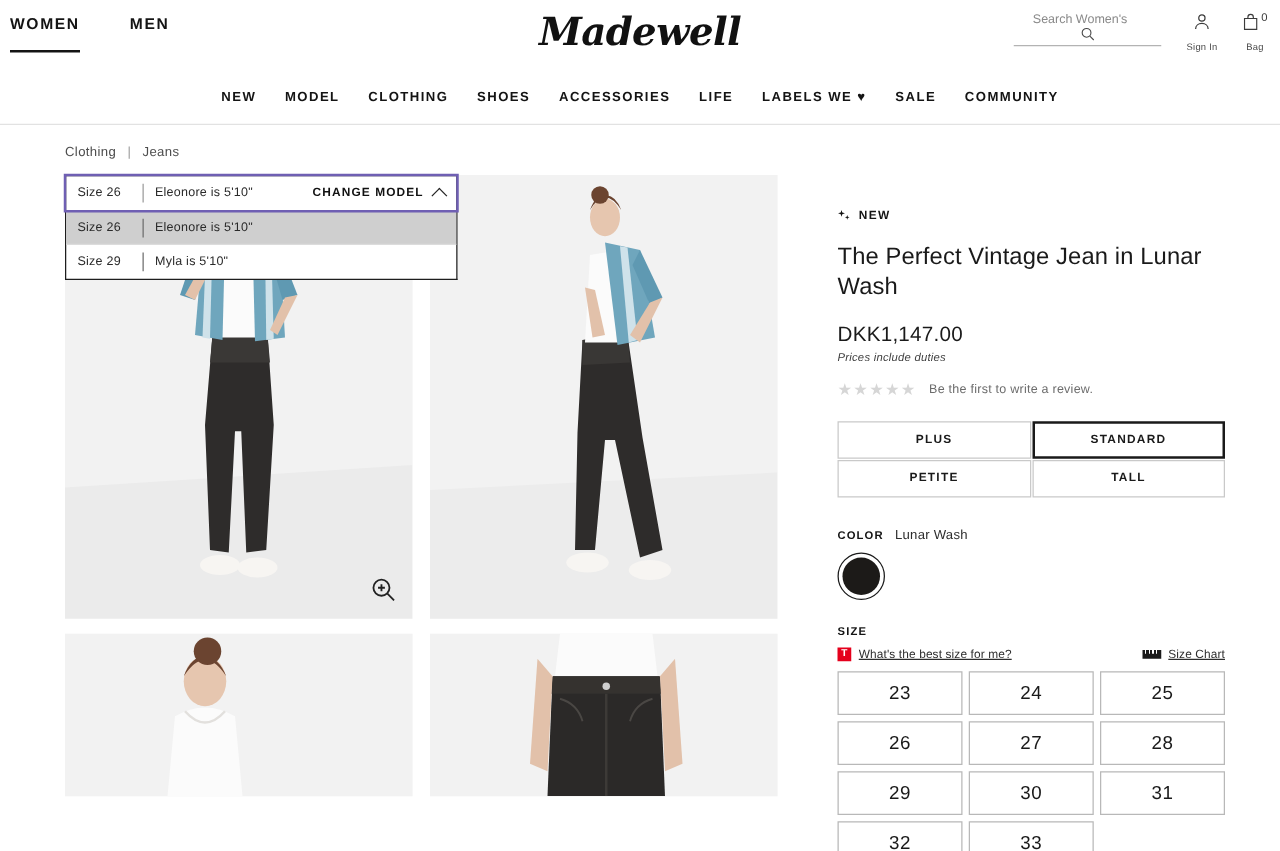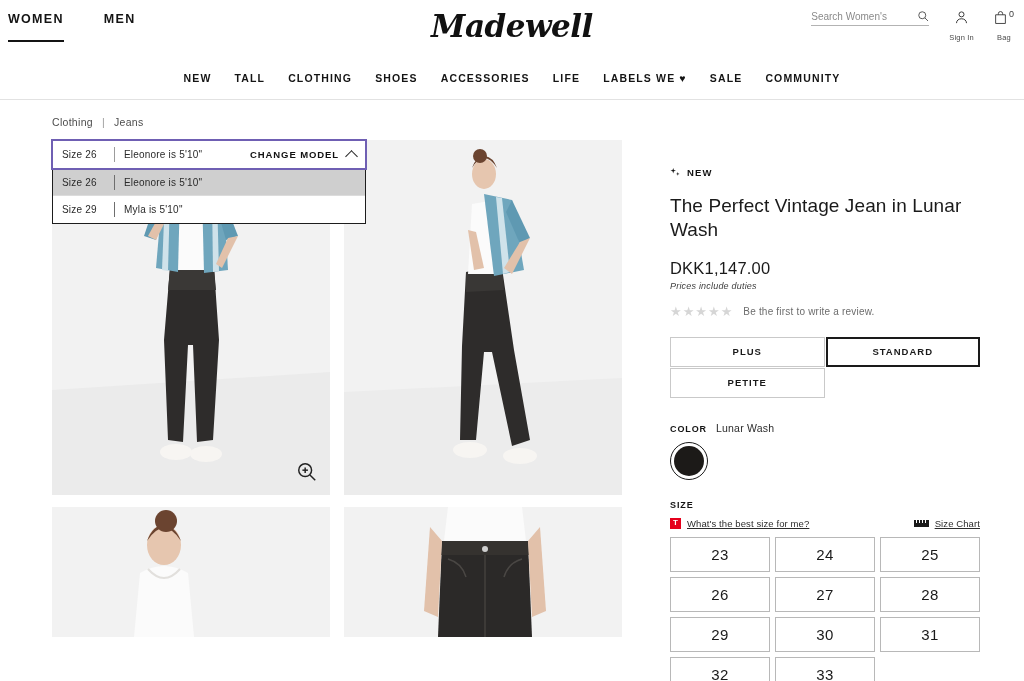--- a/index.html
+++ b/index.html
@@ -54,20 +54,21 @@
     align-items: flex-start;
     gap: 20px;
   }
   .search-wrap {
     display: flex;
     align-items: center;
     border-bottom: 1px solid #b3b3b3;
     width: 118px;
     padding-bottom: 3px;
     justify-content: space-between;
+    flex-direction: column;
   }
   .search-input {
     border: none;
     outline: none;
     font-family: "Liberation Sans", sans-serif;
     font-size: 10px;
     color: #6b6b6b;
     width: 88px;
     background: transparent;
   }
@@ -442,21 +443,21 @@
         <span class="bag-count">0</span>
       </span>
       <span class="lbl">Bag</span>
     </a>
 
   </div>
 </div>
 
 <nav class="main-nav">
   <a class="nav-item" href="#">NEW</a>
-  <a class="nav-item" href="#">TALL</a>
+  <a class="nav-item" href="#">MODEL</a>
   <a class="nav-item" href="#">CLOTHING</a>
   <a class="nav-item" href="#">SHOES</a>
   <a class="nav-item" href="#">ACCESSORIES</a>
   <a class="nav-item" href="#">LIFE</a>
   <a class="nav-item" href="#">LABELS WE ♥</a>
   <a class="nav-item" href="#">SALE</a>
   <a class="nav-item" href="#">COMMUNITY</a>
 </nav>
 <div class="header-rule"></div>
 
@@ -602,20 +603,21 @@
         <span class="star">★</span>
         <span class="star">★</span>
       </span>
       <span class="review-text">Be the first to write a review.</span>
     </div>
 
     <div class="fit-grid">
       <button class="fit-btn">PLUS</button>
       <button class="fit-btn selected">STANDARD</button>
       <button class="fit-btn">PETITE</button>
+      <button class="fit-btn">TALL</button>
     </div>
 
     <div class="color-row">
       <span class="color-lbl">COLOR</span>
       <span class="color-val">Lunar Wash</span>
     </div>
     <div class="swatch">
       <span class="swatch-inner" style="background:#1c1a18"></span>
     </div>
 

